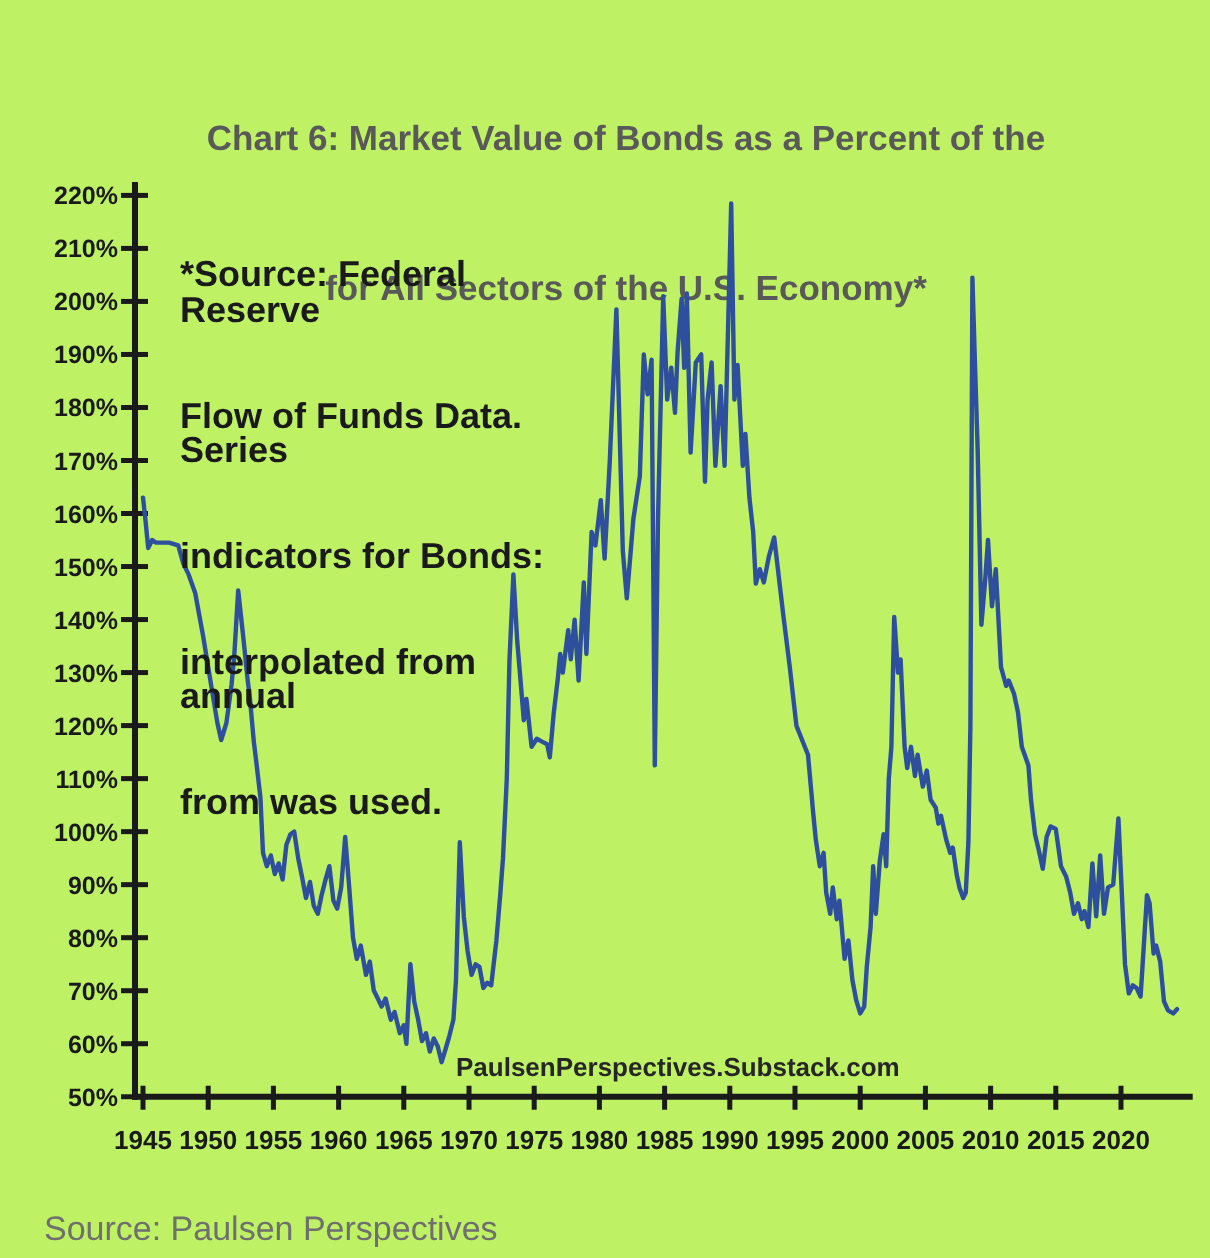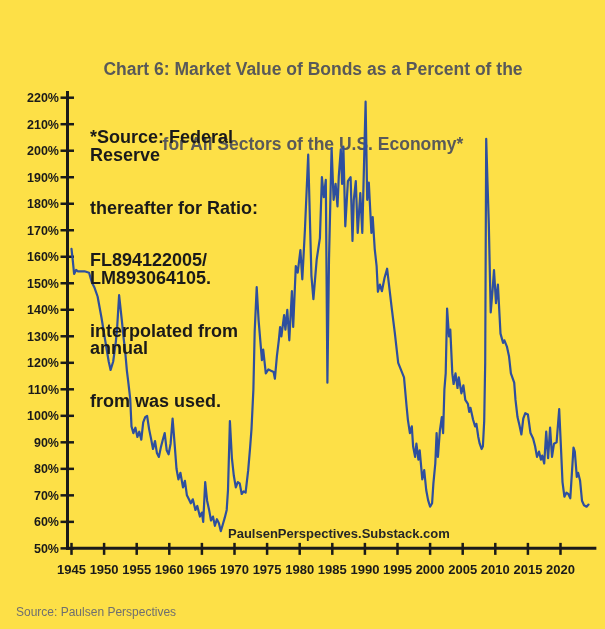--- a/index.html
+++ b/index.html
@@ -1,25 +1,25 @@
 <!DOCTYPE html>
 <html><head>
 <meta charset="utf-8">
 <style>
   html,body{margin:0;padding:0;background:#ffffff;}
   body{font-family:"Liberation Sans", sans-serif;}
-  #page{position:relative;width:605px;height:629px;background:#fde047;overflow:hidden;}
+  #page{position:relative;width:605px;height:629px;background:#bef264;overflow:hidden;}
   .title-block{position:absolute;top:7px;left:30px;width:566px;text-align:center;
     color:#595959;font-weight:bold;font-size:17.5px;line-height:25px;white-space:pre-wrap;}
   #chart-svg{position:absolute;left:0;top:0;}
   .annotation{position:absolute;left:90px;top:94px;width:210px;color:#1a1a1a;
     font-weight:bold;font-size:18px;line-height:17.6px;white-space:pre-wrap;}
   .watermark{position:absolute;left:228px;top:526px;color:#262626;
     font-weight:bold;font-size:13px;}
-  .footer{position:absolute;left:16px;top:605px;color:#6f6f6f;font-size:12px;font-weight:normal;}
+  .footer{position:absolute;left:22px;top:605px;color:#6f6f6f;font-size:17px;font-weight:normal;}
 </style>
 </head>
 <body>
 <div id="page">
 
   <div class="title-block">
     <div>Chart 6: Market Value of Bonds as a Percent of the</div>
     <div>for All Sectors of the U.S. Economy*</div>
   </div>
 
@@ -92,22 +92,22 @@
       <text x="495.29999999999995" y="574.37" text-anchor="middle" fill="#1a1a1a" font-size="13px" font-weight="bold">2010</text>
       <line x1="527.9" y1="542.87" x2="527.9" y2="554.87" stroke="#1a1a1a" stroke-width="2.5"></line>
       <text x="527.9" y="574.37" text-anchor="middle" fill="#1a1a1a" font-size="13px" font-weight="bold">2015</text>
       <line x1="560.5" y1="542.87" x2="560.5" y2="554.87" stroke="#1a1a1a" stroke-width="2.5"></line>
       <text x="560.5" y="574.37" text-anchor="middle" fill="#1a1a1a" font-size="13px" font-weight="bold">2020</text>
       <polyline points="71.5,248.8 72.8,260.7 74.1,274.0 76.1,270.0 78.0,271.3 81.3,271.3 84.5,271.3 89.1,272.7 91.7,281.9 94.3,287.2 97.6,296.5 101.5,317.7 104.1,333.6 106.7,349.5 108.7,361.5 110.6,370.0 113.2,361.5 115.8,342.1 117.1,328.3 119.1,295.2 121.7,319.1 123.7,338.9 125.0,349.5 126.9,370.8 128.2,381.4 130.2,398.6 131.5,426.4 133.4,433.1 135.4,427.7 137.4,437.0 139.3,431.7 141.3,439.7 143.2,422.4 145.2,417.1 147.1,415.8 149.1,429.1 151.0,438.4 153.0,449.0 155.0,441.0 156.9,452.9 158.9,456.9 160.8,447.6 162.8,439.7 164.7,433.1 166.7,450.3 168.6,454.3 170.6,443.7 172.6,418.5 174.5,442.3 176.5,468.8 178.4,479.4 180.4,472.8 183.0,487.4 184.9,480.8 186.9,495.3 188.9,499.3 190.8,503.3 192.8,499.3 195.4,509.9 197.3,506.0 199.9,516.6 201.9,512.6 203.2,521.9 205.2,482.1 207.1,500.7 209.1,509.9 211.0,520.5 213.0,516.6 214.9,525.8 216.9,519.2 218.9,523.2 220.8,531.1 222.8,524.5 224.7,517.9 226.7,509.9 228.0,490.0 229.9,421.1 231.9,458.2 233.8,475.5 235.8,487.4 237.8,482.1 239.7,483.4 241.7,494.0 243.6,491.4 245.6,492.7 248.2,470.2 250.1,447.6 251.5,429.1 253.4,389.3 254.7,331.0 256.7,287.2 258.6,320.4 260.6,344.2 261.9,360.1 263.2,349.5 265.8,373.4 268.4,369.4 271.0,370.8 273.6,372.1 274.9,378.7 276.9,356.2 278.8,340.3 280.1,327.0 281.4,336.3 284.1,315.1 285.4,329.7 287.3,309.8 289.3,340.3 291.9,291.2 293.2,327.0 295.8,266.0 297.7,272.7 300.4,250.1 302.3,279.3 304.9,230.3 308.2,154.7 311.4,275.3 313.4,299.2 316.7,259.4 319.9,238.2 321.9,177.2 323.8,197.1 325.8,179.9 326.4,256.8 327.4,382.7 329.0,259.4 331.6,148.1 333.6,199.8 335.6,183.9 337.5,206.4 338.8,175.9 340.8,149.4 342.1,183.9 343.4,146.7 345.3,226.3 347.9,181.2 350.6,177.2 352.5,240.9 353.8,199.8 355.8,181.2 357.7,232.9 360.3,193.1 362.3,232.9 364.2,157.3 365.6,101.7 367.2,199.8 368.8,182.5 371.4,232.9 372.7,217.0 374.7,248.8 376.6,266.0 377.9,291.8 379.9,284.6 381.9,291.2 384.5,278.0 387.1,268.7 391.6,307.1 394.9,333.6 398.2,362.8 400.8,369.4 404.0,377.4 406.6,406.5 407.9,419.8 409.9,433.1 411.8,426.4 413.1,446.3 415.1,456.9 416.4,443.7 418.4,459.6 419.7,450.3 422.3,479.4 424.2,470.2 426.2,490.0 428.1,500.1 430.1,506.7 432.1,503.3 433.4,483.4 435.3,463.5 436.6,433.1 437.9,456.9 439.9,430.4 441.8,417.1 443.1,433.1 444.4,389.3 445.7,373.4 447.1,308.5 449.0,336.3 450.3,329.7 452.3,373.4 453.6,384.0 455.5,373.4 457.5,388.0 458.8,377.4 461.4,393.3 463.4,385.3 465.3,399.9 467.9,403.9 469.2,411.8 470.5,407.9 473.1,419.8 475.1,426.4 476.4,423.8 478.3,437.0 479.7,443.7 481.6,449.0 482.9,446.3 484.2,421.1 485.2,362.8 486.2,138.8 487.5,182.5 488.8,223.6 490.7,312.4 492.7,288.6 494.0,270.0 496.0,303.2 497.9,284.6 500.5,333.6 503.1,342.9 504.4,340.3 507.0,346.9 509.0,356.2 510.9,373.4 514.2,382.7 515.5,399.9 517.5,417.1 519.4,425.1 521.4,434.4 523.3,418.5 525.3,413.2 527.9,414.5 530.5,433.1 533.1,438.4 535.1,446.3 537.0,456.9 539.0,451.6 540.9,459.6 542.2,455.6 544.2,463.5 546.2,431.7 548.1,458.2 550.1,427.7 552.0,456.9 554.0,443.7 556.6,442.3 559.2,409.2 561.2,452.9 562.5,482.1 564.4,496.7 566.4,492.7 568.3,494.0 570.3,498.3 573.5,447.6 574.8,451.6 576.8,476.8 578.1,472.8 580.1,480.8 582.0,500.7 584.0,505.2 586.6,506.7 588.5,504.6" fill="none" stroke="#2e4f9e" stroke-width="2.2" stroke-linejoin="round" stroke-linecap="round"></polyline>
     </svg>
 
   <div class="annotation">
     <div>*Source: Federal Reserve</div>
-    <div>thereafter for Ratio:</div>
-    <div>FL894122005/ LM893064105.</div>
+    <div>Flow of Funds Data.  Series</div>
+    <div>indicators for Bonds:</div>
     <div>interpolated from annual</div>
     <div>from was used.</div>
   </div>
 
   <div class="watermark">PaulsenPerspectives.Substack.com</div>
 
   <div class="footer">Source: Paulsen Perspectives</div>
 
 </div>
 

